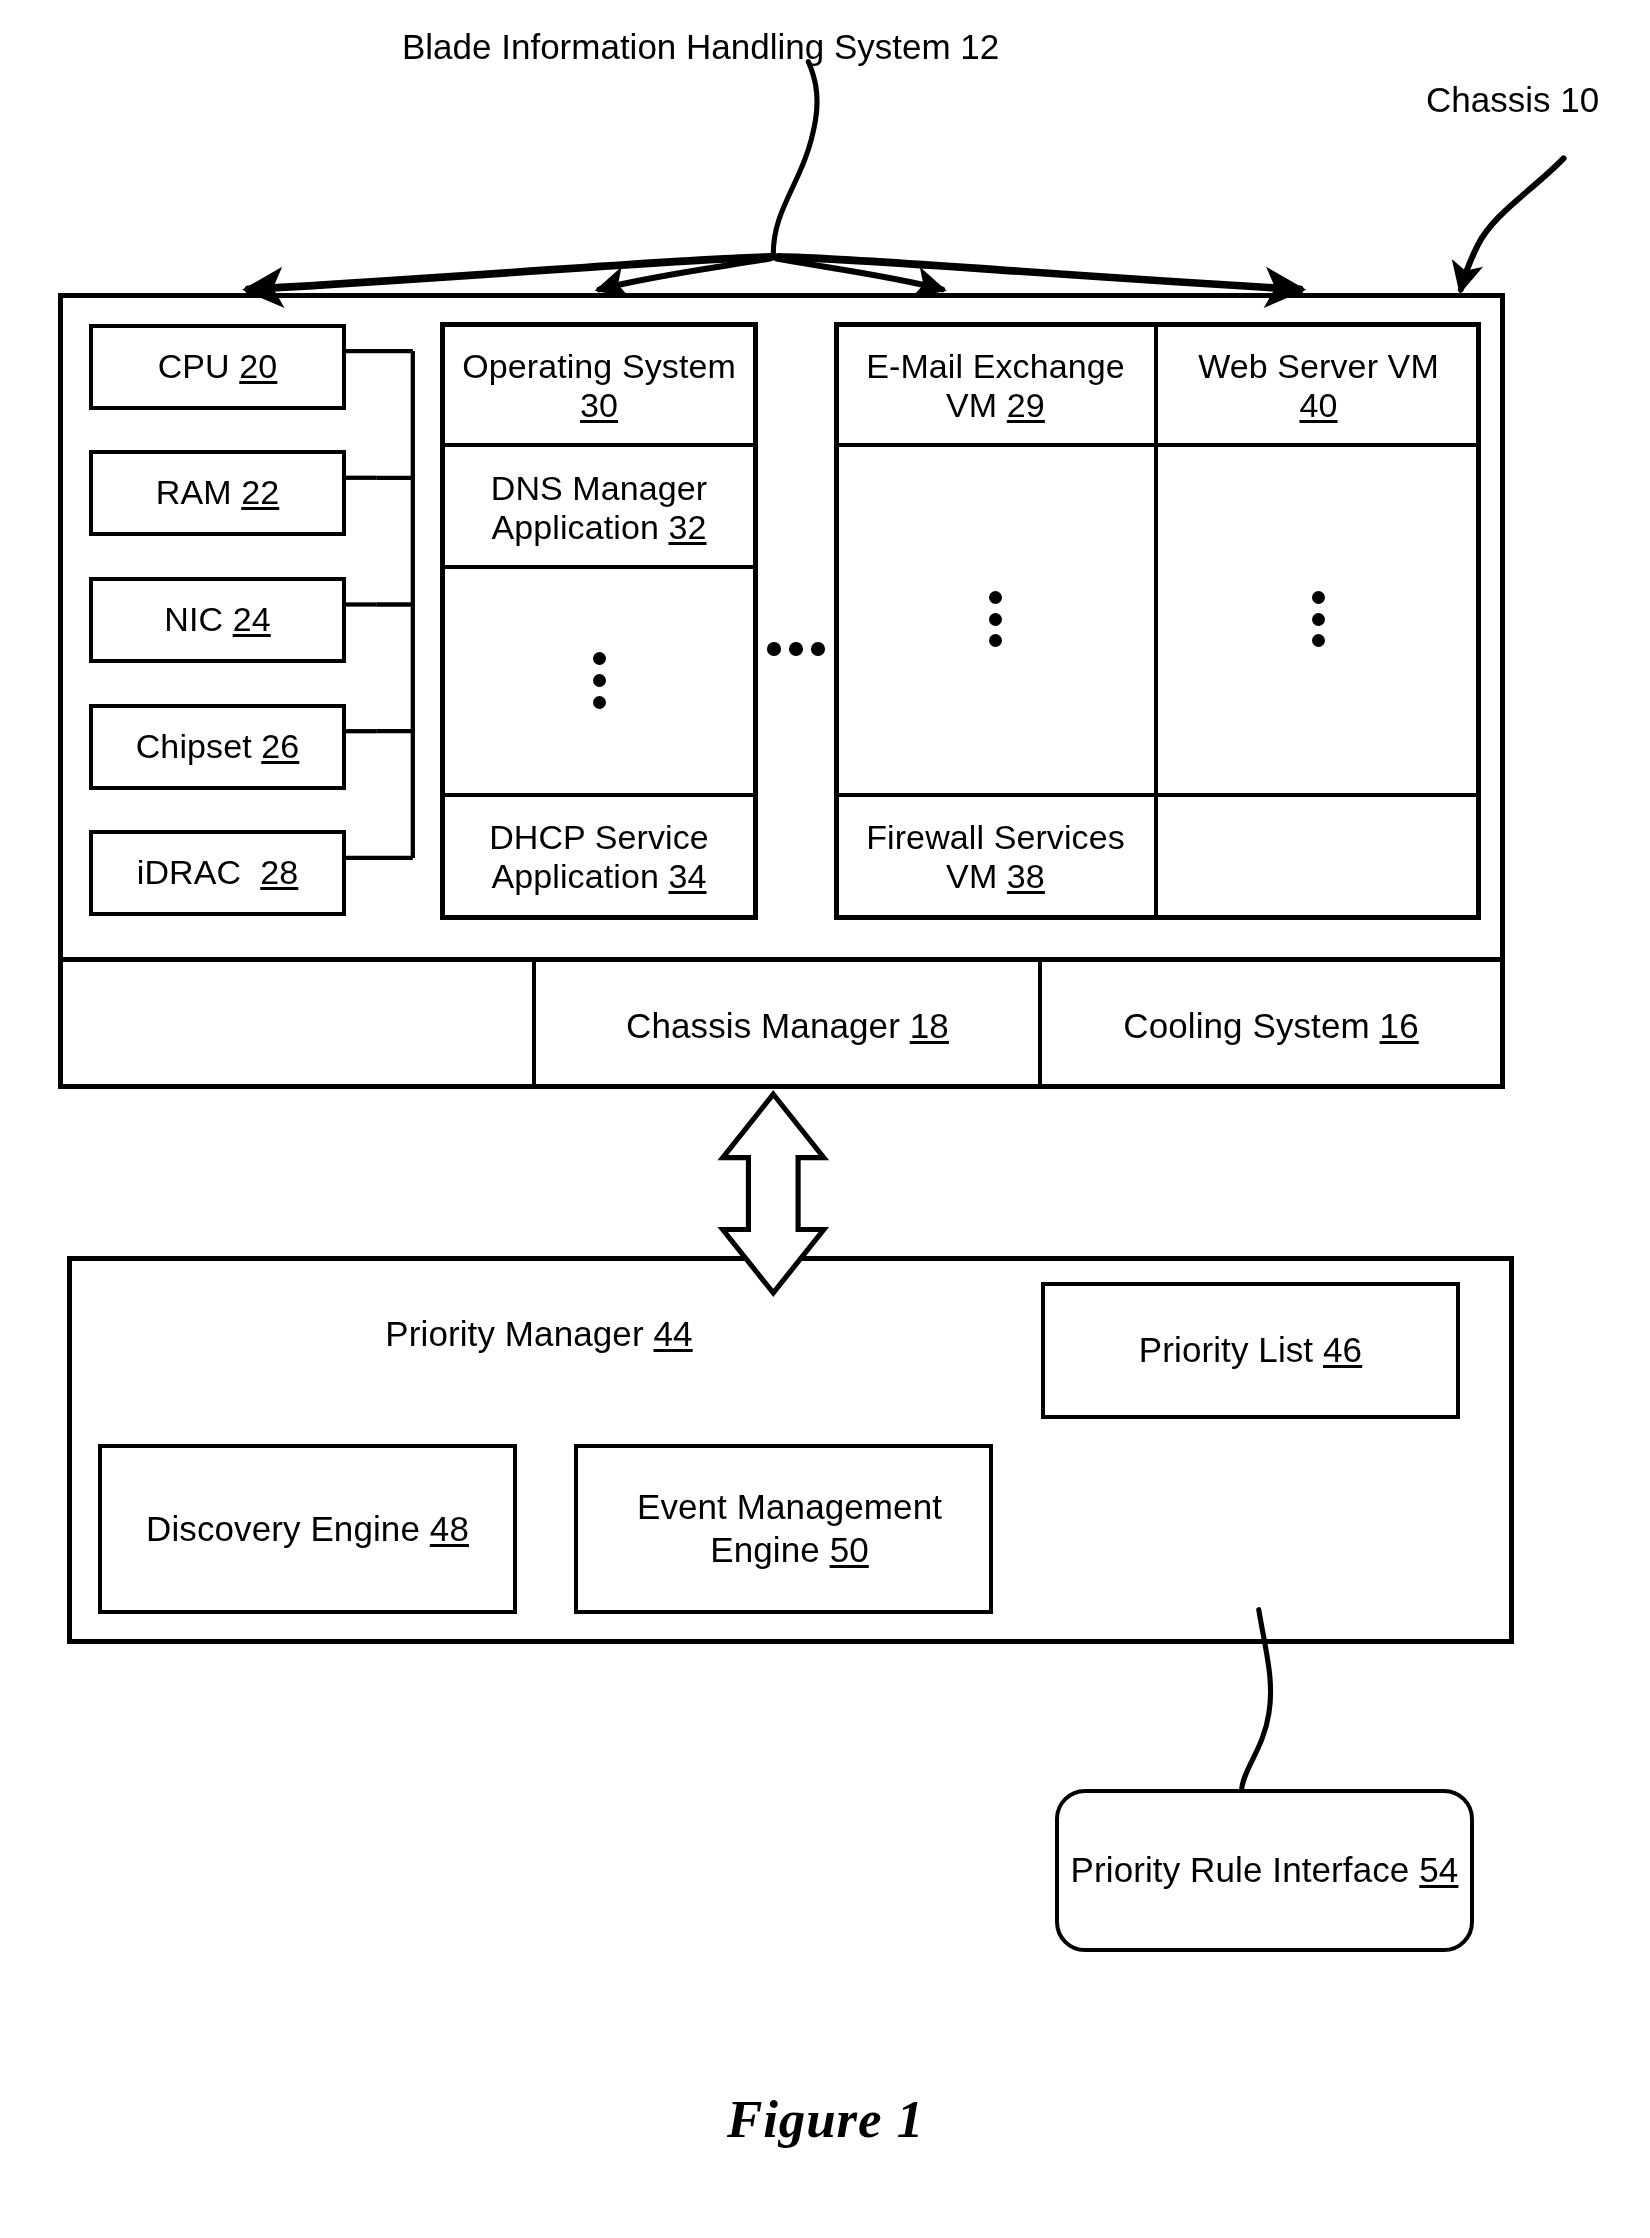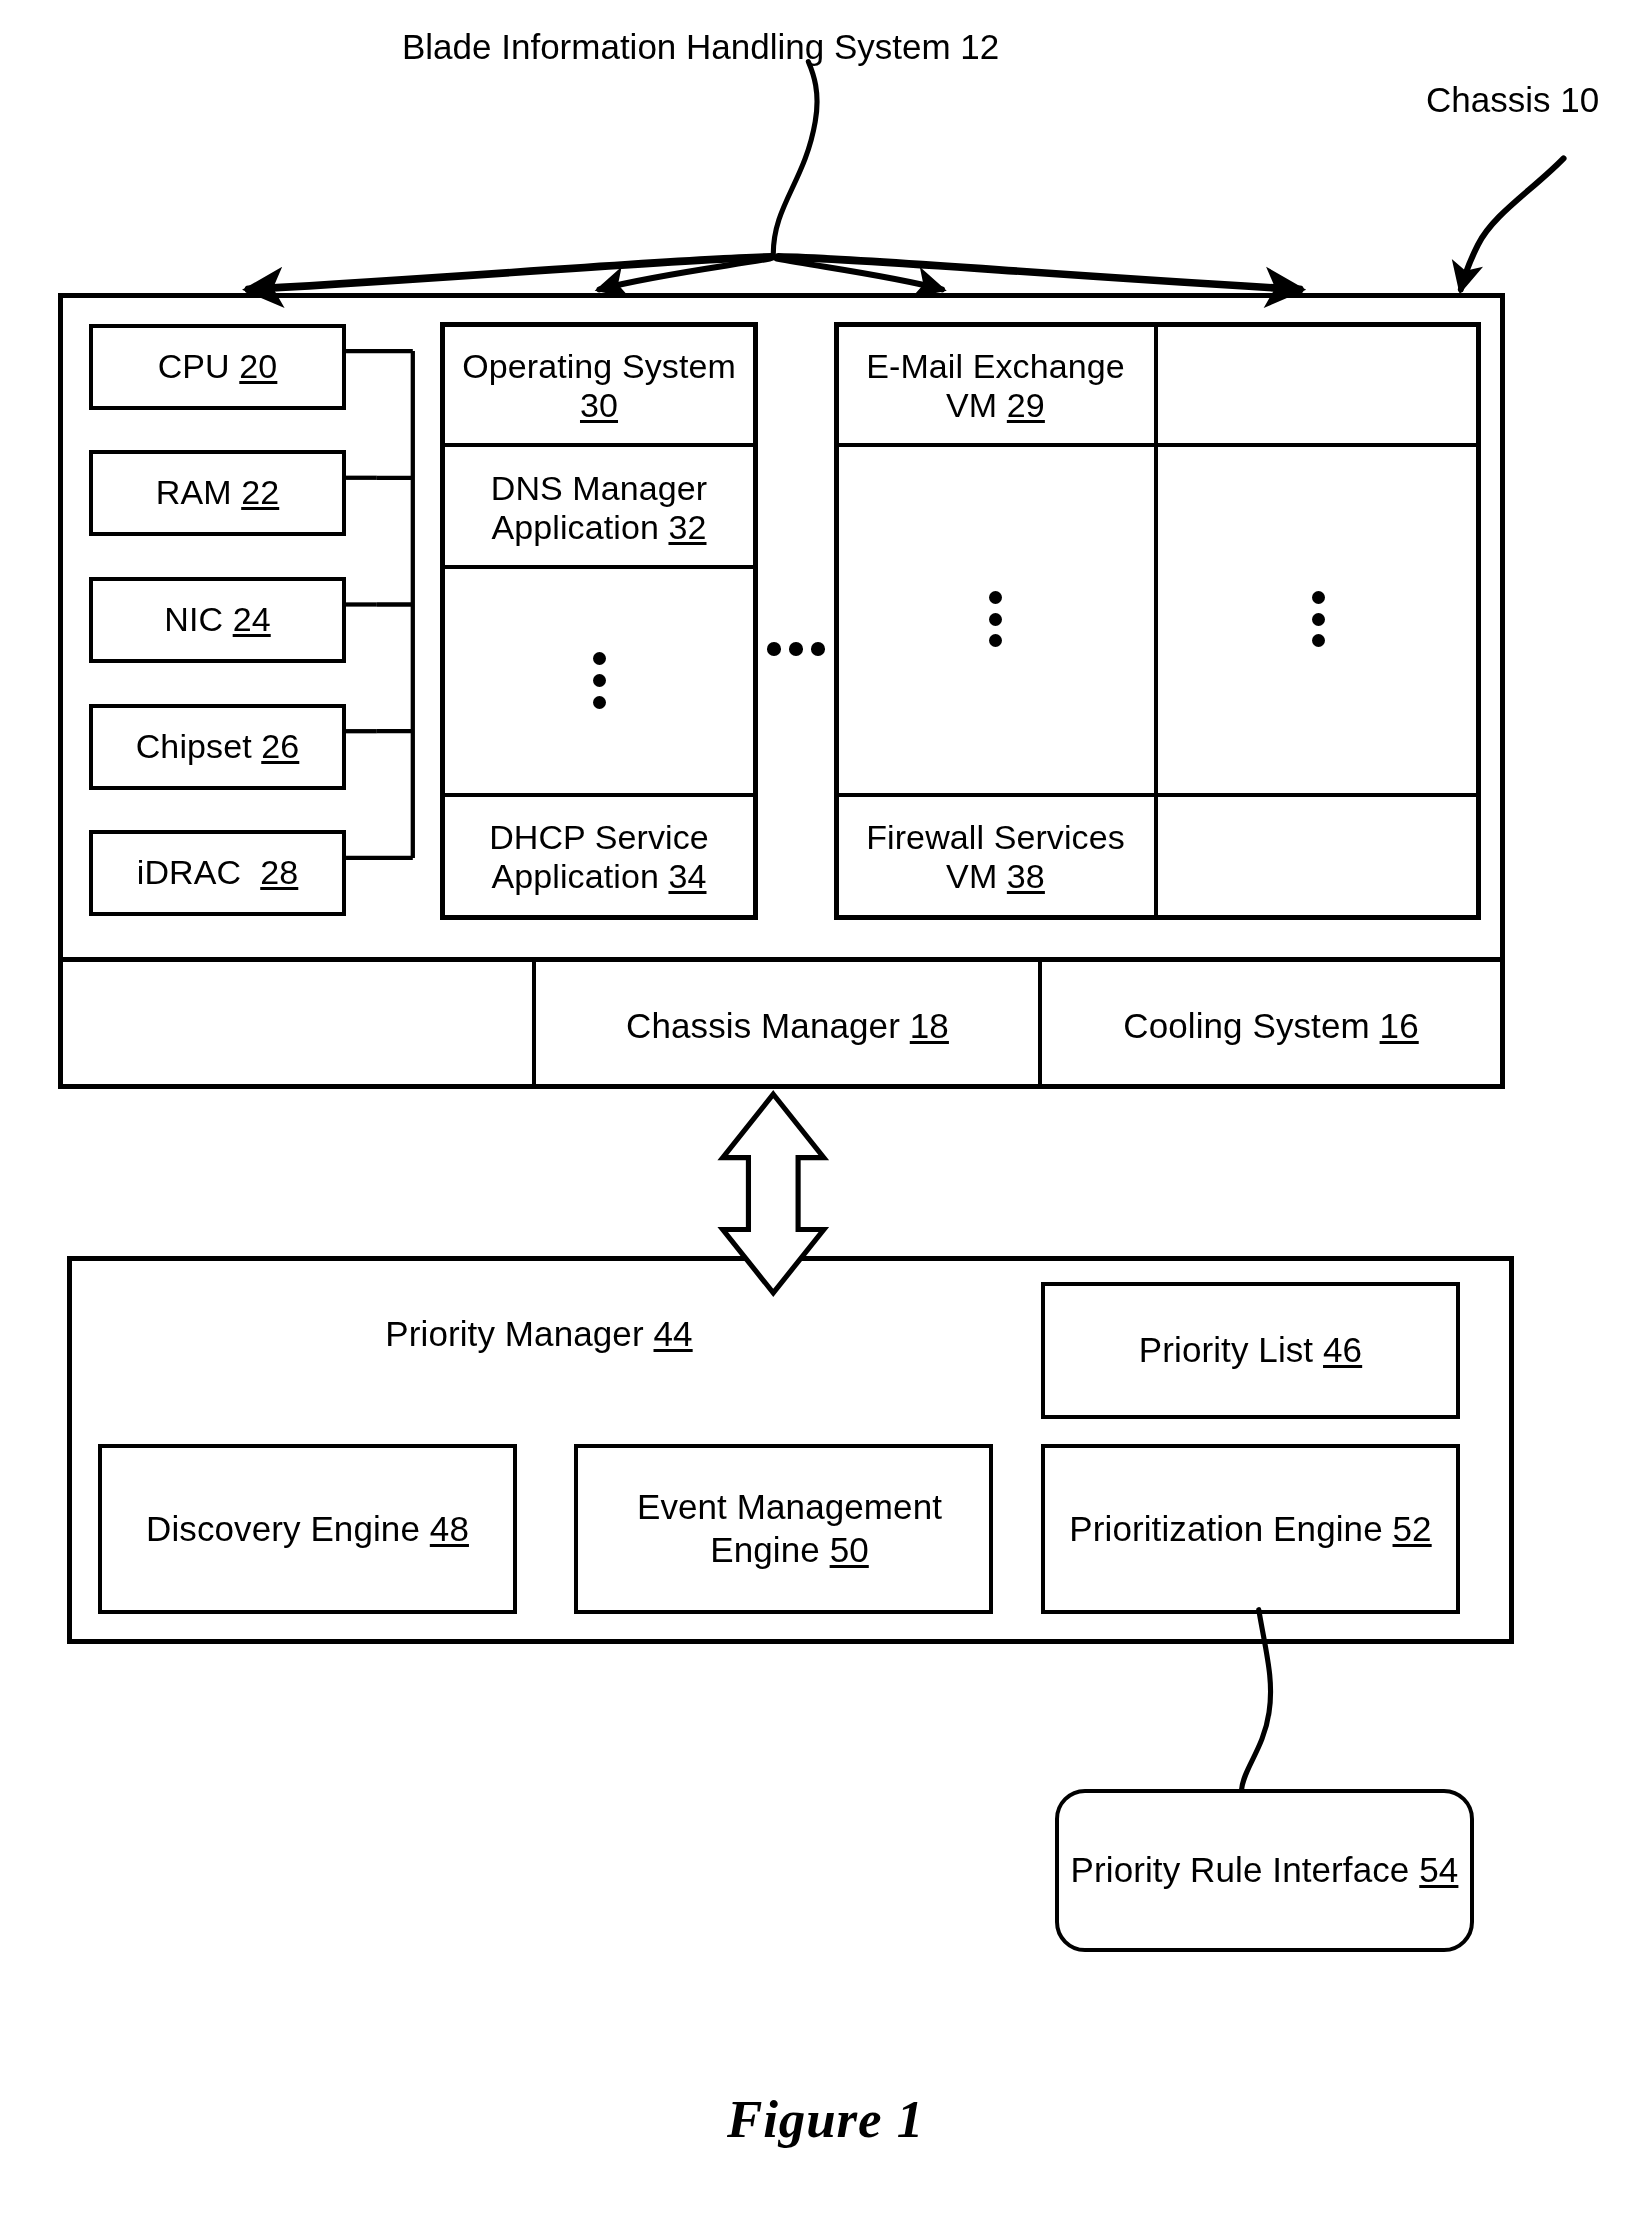--- a/index.html
+++ b/index.html
@@ -187,20 +187,23 @@
     <i></i>
       <i></i>
       <i></i>
   </div>
   <div class="abs" style="left:836px; top:793px; width:318px; height:4.3px; background:#000;"></div>
 
   <div class="plain" style="left:839px; top:798px; width:313px; height:118px;">
     <span class="lbl"><span>Firewall Services</span><br><span>VM</span> <span class="num">38</span></span>
   </div>
 
+  <div class="plain" style="left:1160px; top:327px; width:317px; height:118px;">
+    <span class="lbl"><span>Web Server VM</span><br><span class="num">40</span></span>
+  </div>
   <div class="abs" style="left:1158px; top:443px; width:318px; height:4.3px; background:#000;"></div>
 
   <div class="vdots" style="left:1160px; top:448px; width:317px; height:342px;">
     <i></i>
       <i></i>
       <i></i>
   </div>
   <div class="abs" style="left:1158px; top:793px; width:318px; height:4.3px; background:#000;"></div>
 
 
@@ -228,23 +231,20 @@
   </div>
 
   <div class="box" style="left:98px; top:1444px; width:419px; height:170px;">
     <span class="lbl lbl-lg"><span>Discovery Engine</span> <span class="num">48</span></span>
   </div>
 
   <div class="box" style="left:574px; top:1444px; width:419px; height:170px;padding-left:12px;">
     <span class="lbl lbl-lg"><span>Event Management</span><br><span>Engine</span> <span class="num">50</span></span>
   </div>
 
-  <div class="box" style="left:1041px; top:1444px; width:419px; height:170px;">
-    <span class="lbl lbl-lg"><span>Prioritization Engine</span> <span class="num">52</span></span>
-  </div>
 
   <div class="box" style="left:1055px; top:1789px; width:419px; height:163px;border-radius:30px;">
     <span class="lbl lbl-lg"><span>Priority Rule Interface</span> <span class="num">54</span></span>
   </div>
 
   <svg class="overlay" viewBox="0 0 1928 2615" xmlns="http://www.w3.org/2000/svg">
     <defs>
       <marker id="ah" viewBox="0 0 12 12" refX="9.4" refY="6" markerWidth="6.2" markerHeight="6.2" orient="auto-start-reverse">
         <path d="M 0.6 0.8 L 11 6 L 0.6 11.2 L 3.2 6 Z" fill="#000"></path>
       </marker>

